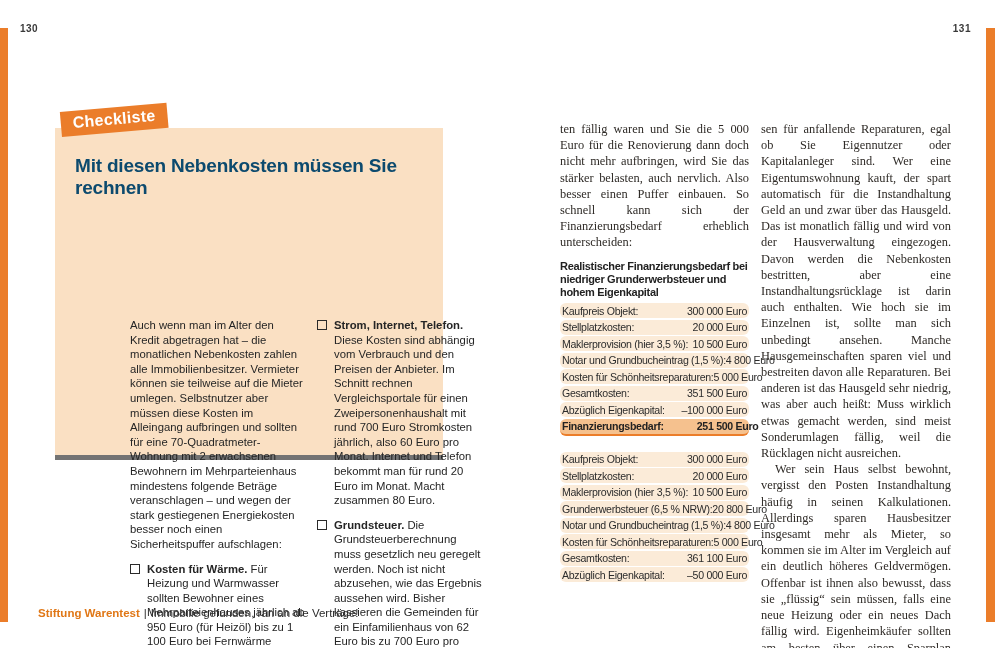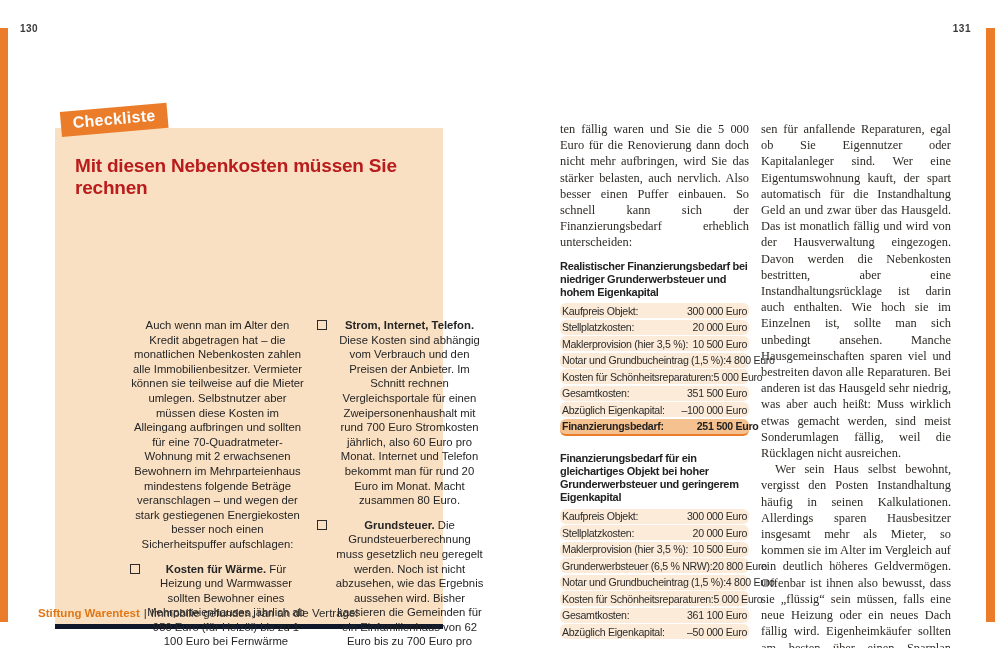--- a/index.html
+++ b/index.html
@@ -9,31 +9,31 @@
   }
   
   .edge-bar{position:absolute;top:28px;height:594px;background:#eb7d2a;}
   .edge-bar.left{left:0;width:8px;}
   .edge-bar.right{right:0;width:9px;}
   .page-num{position:absolute;top:23px;font-size:10px;font-weight:bold;color:#3a3a3a;letter-spacing:.5px;}
   .page-num.l{left:20px;}
   .page-num.r{right:24px;}
   
   .check-box{
-    position:absolute;left:55px;top:128px;width:388px;height:501px;
-    background:#fae0c3;border-bottom:5px solid #0f172a;box-sizing:border-box;text-align:center;
+    position:absolute;left:55px;top:128px;width:388px;height:332px;
+    background:#fae0c3;border-bottom:5px solid #737373;box-sizing:border-box;
   }
   .check-tag{
     position:absolute;left:62px;top:112px;background:#eb7d2a;color:#ffffff;
     font-size:16px;font-weight:bold;padding:3px 12px 4px 12px;
     transform:rotate(-5deg);transform-origin:left bottom;letter-spacing:.3px;
   }
   .check-title{
     position:absolute;left:75px;top:155px;width:360px;
-    font-size:19px;font-weight:bold;color:#b91c1c;letter-spacing:-.2px;
+    font-size:19px;font-weight:bold;color:#0c4a6e;letter-spacing:-.2px;
   }
   .check-col{position:absolute;top:190px;font-size:11.3px;line-height:14.6px;color:#252525;}
   .check-col.c1{left:75px;width:175px;}
   .check-col.c2{left:262px;width:168px;}
   .check-col p{margin:0 0 10px 0;}
   .check-item{display:flex;margin:0 0 10px 0;}
   .cbx{
     flex:0 0 auto;width:8px;height:8px;border:1.6px solid #2a2a2a;
     margin:2px 7px 0 0;background:transparent;
   }
@@ -141,21 +141,20 @@
         <span class="t-label">Abzüglich Eigenkapital:</span>
         <span class="t-value">–100 000 Euro</span>
       </div>
     <div class="t-row total">
         <span class="t-label">Finanzierungsbedarf:</span>
         <span class="t-value">251 500 Euro</span>
       </div>
   </div>
 
   <div class="fin-table tbl2">
-    <div class="t-title">Finanzierungsbedarf für ein gleichartiges Objekt bei hoher Grunderwerbsteuer und geringerem Eigenkapital</div>
     <div class="t-row">
         <span class="t-label">Kaufpreis Objekt:</span>
         <span class="t-value">300 000 Euro</span>
       </div>
     <div class="t-row">
         <span class="t-label">Stellplatzkosten:</span>
         <span class="t-value">20 000 Euro</span>
       </div>
     <div class="t-row">
         <span class="t-label">Maklerprovision (hier 3,5 %):</span>

